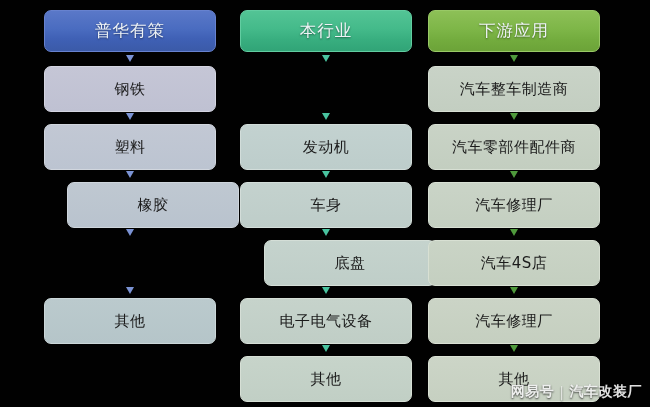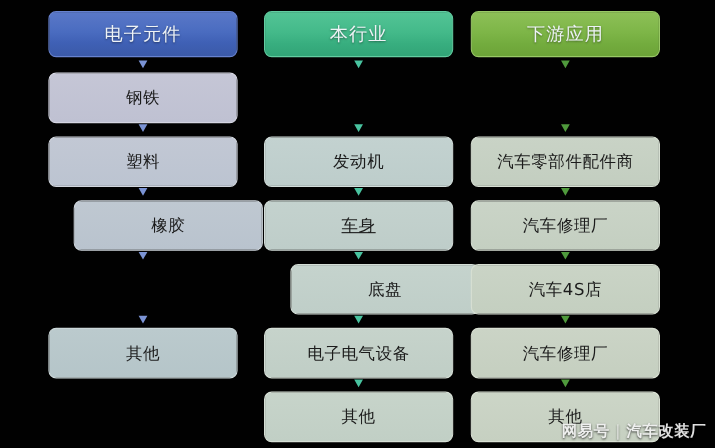--- a/index.html
+++ b/index.html
@@ -90,21 +90,21 @@
   }
   
   .n-c0-0 { background: linear-gradient(to bottom,#c5c6d6,#bfc1d2); border:1px solid #d4d5e1; }
   .n-c0-1 { background: linear-gradient(to bottom,#c2c8d4,#bcc4d1); border:1px solid #d1d6de; }
   .n-c0-2 { background: linear-gradient(to bottom,#bfc8d1,#b9c3ce); border:1px solid #ced5dc;margin-left:23px; }
   .n-c0-3 { background: linear-gradient(to bottom,#bcc9cf,#b6c4cb); border:1px solid #ccd6da; }
   .n-c0-4 { background: linear-gradient(to bottom,#bbcacd,#b5c5c9); border:1px solid #cbd7d9; }
   
   .n-c1-0 { background: linear-gradient(to bottom,#c3d1d2,#bdcccd); border:1px solid #d2dcdd; }
   .n-c1-1 { background: linear-gradient(to bottom,#c3d2d0,#bdcdcb); border:1px solid #d2ddda; }
-  .n-c1-2 { background: linear-gradient(to bottom,#c4d2ce,#becdc9); border:1px solid #d3ddd9;text-decoration:underline; }
+  .n-c1-2 { background: linear-gradient(to bottom,#c4d2ce,#becdc9); border:1px solid #d3ddd9; }
   .n-c1-3 { background: linear-gradient(to bottom,#c5d3cd,#bfcec8); border:1px solid #d4ded7;margin-left:24px; }
   .n-c1-4 { background: linear-gradient(to bottom,#c6d3cb,#c0cec6); border:1px solid #d5ded6; }
   .n-c1-5 { background: linear-gradient(to bottom,#c7d4ca,#c1cfc5); border:1px solid #d6dfd5; }
   
   .n-c2-0 { background: linear-gradient(to bottom,#c9d3c7,#c3cec1); border:1px solid #d7dfd4; }
   .n-c2-1 { background: linear-gradient(to bottom,#c9d3c6,#c3cec0); border:1px solid #d7dfd3; }
   .n-c2-2 { background: linear-gradient(to bottom,#cad4c7,#c4cfc1); border:1px solid #d8e0d4; }
   .n-c2-3 { background: linear-gradient(to bottom,#cad4c6,#c4cfc0); border:1px solid #d8e0d3; }
   .n-c2-4 { background: linear-gradient(to bottom,#cbd4c6,#c5cfc0); border:1px solid #d9e0d3; }
   .n-c2-5 { background: linear-gradient(to bottom,#ccd5c7,#c6d0c1); border:1px solid #dae1d4; }
@@ -125,21 +125,21 @@
     letter-spacing: 0.5px;
   }
   #watermark .wm-sep { opacity: 0.7; font-weight: normal; }
 </style>
 </head>
 <body>
 
 <div id="stage">
 
   <div class="column" id="col-0">
-    <div class="col-header blue">电子元件</div>
+    <div class="col-header blue">普华有策</div>
 
     <div class="arrow a-blue" style="top:55px"></div>
     <div class="node n-c0-0" style="top:66px">钢铁</div>
 
     <div class="arrow a-blue" style="top:113px"></div>
     <div class="node n-c0-1" style="top:124px">塑料</div>
 
     <div class="arrow a-blue" style="top:171px"></div>
     <div class="node n-c0-2" style="top:182px">橡胶</div>
 
@@ -167,20 +167,21 @@
     <div class="node n-c1-4" style="top:298px">电子电气设备</div>
 
     <div class="arrow a-teal" style="top:345px"></div>
     <div class="node n-c1-5" style="top:356px">其他</div>
   </div>
 
   <div class="column" id="col-2">
     <div class="col-header green">下游应用</div>
 
     <div class="arrow a-green" style="top:55px"></div>
+    <div class="node n-c2-0" style="top:66px">汽车整车制造商</div>
 
     <div class="arrow a-green" style="top:113px"></div>
     <div class="node n-c2-1" style="top:124px">汽车零部件配件商</div>
 
     <div class="arrow a-green" style="top:171px"></div>
     <div class="node n-c2-2" style="top:182px">汽车修理厂</div>
 
     <div class="arrow a-green" style="top:229px"></div>
     <div class="node n-c2-3" style="top:240px">汽车4S店</div>
 

